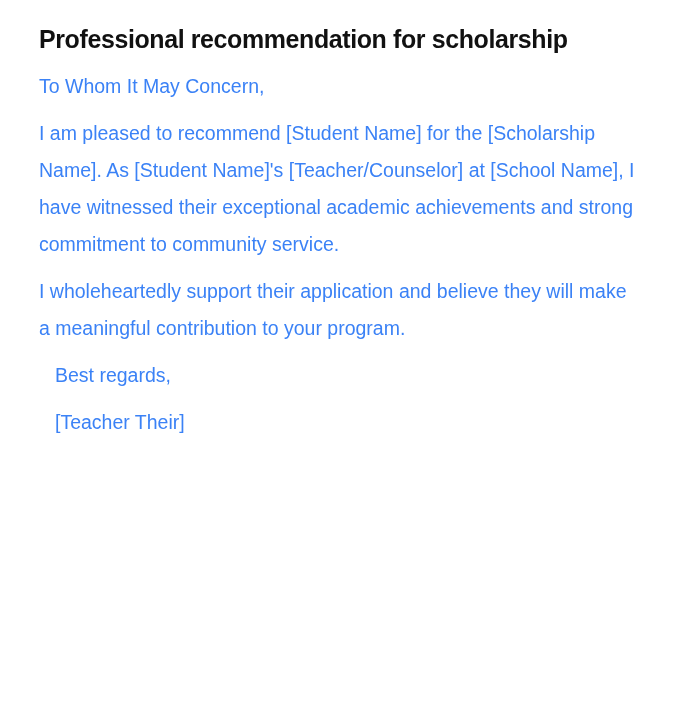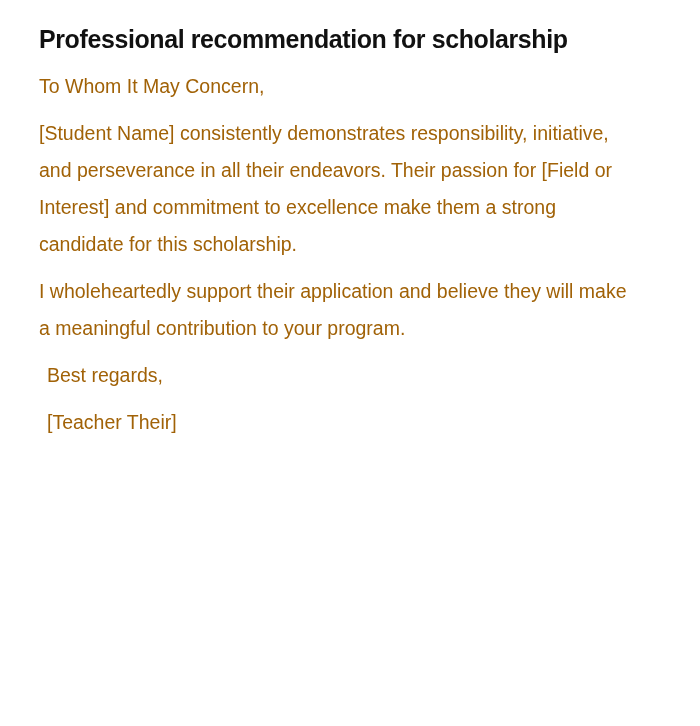--- a/index.html
+++ b/index.html
@@ -32,49 +32,49 @@
     color: #111111;
     margin: 0 0 12px 0;
     transform: scaleX(0.96);
     transform-origin: left center;
     white-space: nowrap;
   }
 
   .letter-body {
     font-size: 19.5px;
     line-height: 37px;
-    color: #a16207;
+    color: #3b82f6;
     max-width: 600px;
   }
 
   .para {
     margin: 0 0 10px 0;
   }
 
   .para.salutation {
     margin-bottom: 10px;
   }
 
   .closing-line {
-    margin: 0 0 10px 8px;
+    margin: 0 0 10px 16px;
   }
 </style>
 </head>
 <body>
 
 <div class="page">
 
   <h1 class="doc-title">Professional recommendation for scholarship</h1>
 
   <div class="letter-body">
 
     <p class="para salutation">To Whom It May Concern,</p>
 
+    <p class="para">I am pleased to recommend [Student Name] for the [Scholarship Name]. As [Student Name]'s [Teacher/Counselor] at [School Name], I have witnessed their exceptional academic achievements and strong commitment to community service.</p>
 
-    <p class="para">[Student Name] consistently demonstrates responsibility, initiative, and perseverance in all their endeavors. Their passion for [Field or Interest] and commitment to excellence make them a strong candidate for this scholarship.</p>
 
     <p class="para">I wholeheartedly support their application and believe they will make a meaningful contribution to your program.</p>
 
     <p class="closing-line">Best regards,</p>
 
     <p class="closing-line">[Teacher Their]</p>
 
 
   </div>
 </div>

